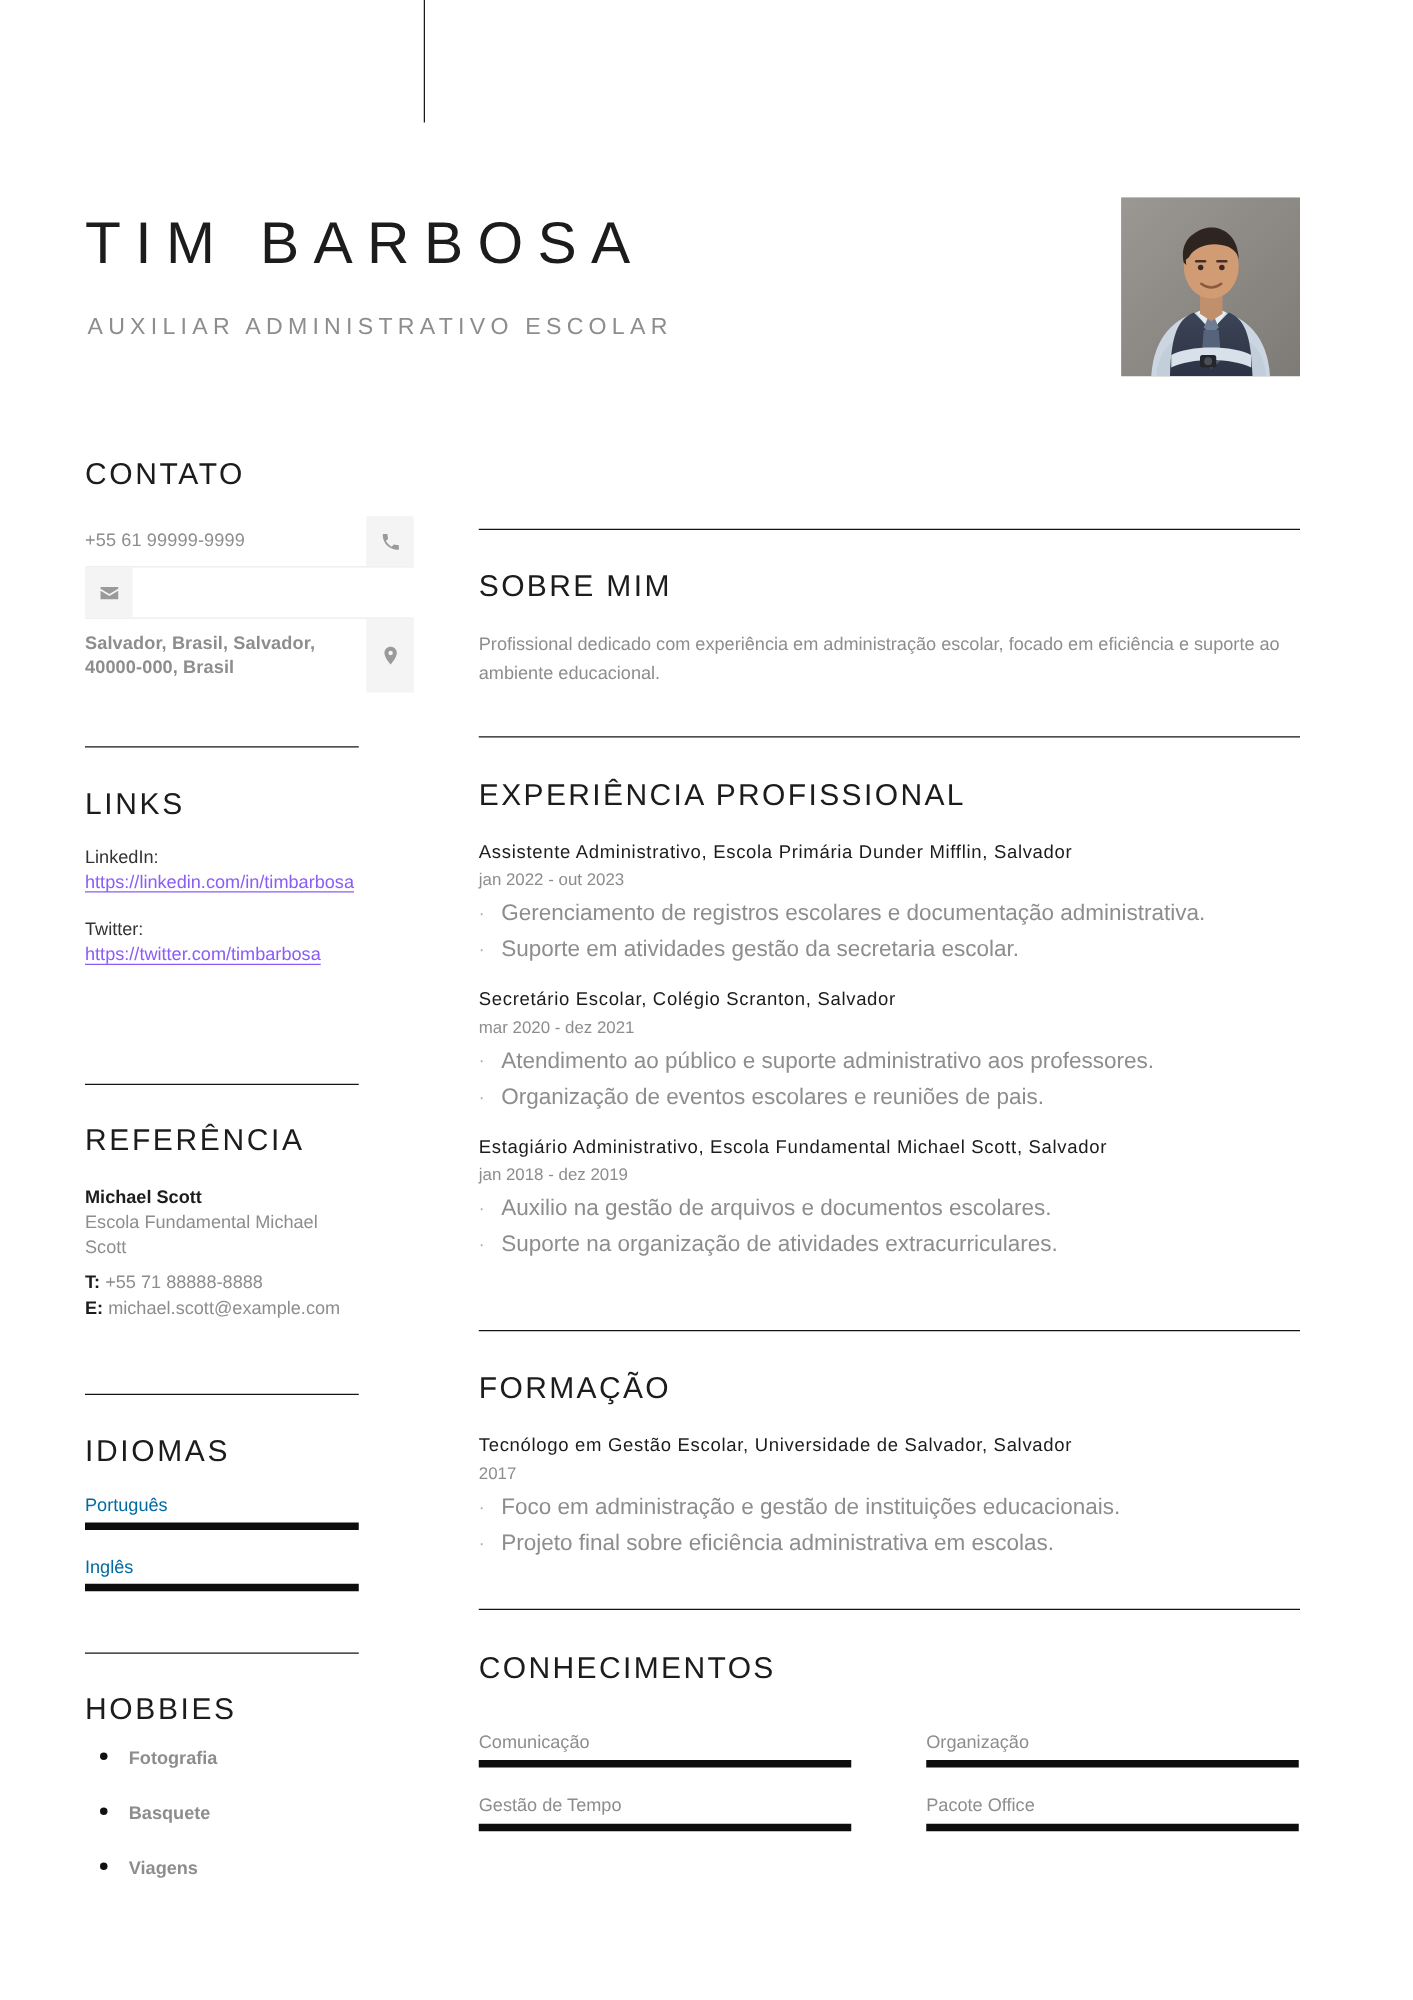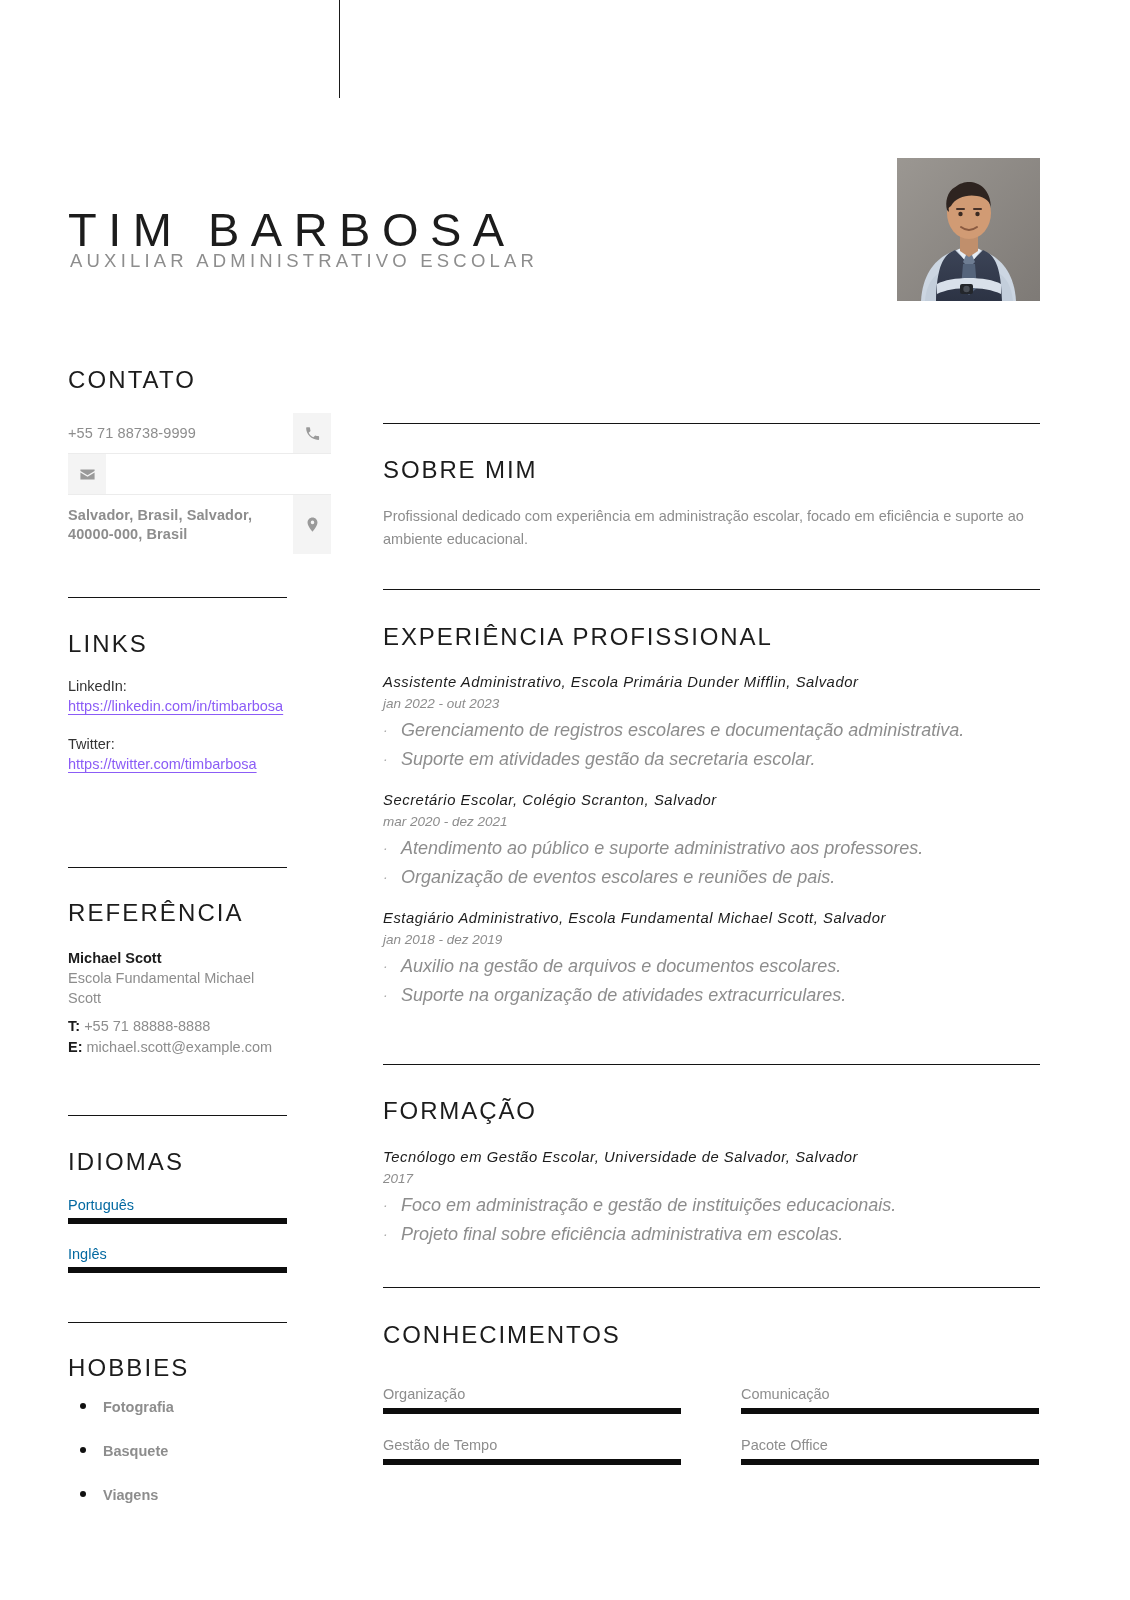--- a/index.html
+++ b/index.html
@@ -39,21 +39,20 @@
   .name {
     position: absolute;
     left: 68px;
     top: 170px;
     font-size: 47px;
     letter-spacing: 11.5px;
     color: #1c1c1c;
     font-weight: 400;
     line-height: 1;
     white-space: nowrap;
-    margin-top: 36px;
   }
   .job-title {
     position: absolute;
     left: 70px;
     top: 252px;
     font-size: 18.5px;
     letter-spacing: 4.2px;
     color: #8d8d8d;
     font-weight: 400;
     line-height: 1;
@@ -227,21 +226,21 @@
     left: 383px;
     top: 505px;
     width: 657px;
     font-size: 14.5px;
     color: #8d8d8d;
     line-height: 23px;
   }
 
   .exp-block { position: absolute; left: 383px; top: 672px; width: 657px; }
   .edu-block { position: absolute; left: 383px; top: 1147px; width: 657px; }
-  .entry { margin-bottom: 21px; font-style: italic; }
+  .entry { margin-bottom: 21px; }
   .entry:last-child { margin-bottom: 0; }
   .entry-title {
     font-size: 14.8px;
     color: #1c1c1c;
     letter-spacing: 0.55px;
     line-height: 20px;
   }
   .entry-date {
     font-size: 13.5px;
     color: #8d8d8d;
@@ -350,21 +349,21 @@
       <circle cx="69.5" cy="131" r="3.2" fill="#4a4f57"></circle>
     </svg>
   </div>
 
   <div class="sidebar">
 
     <div class="side-h" style="top:368px">CONTATO</div>
 
     <div class="contact-block">
       <div class="contact-row">
-        <div class="contact-text">+55 71 88738-9999</div>
+        <div class="contact-text">+55 61 99999-9999</div>
         <div class="contact-icon">
           <svg width="17" height="17" viewBox="0 0 24 24">
               <path d="M6.6 10.8c1.4 2.8 3.8 5.1 6.6 6.6l2.2-2.2c.3-.3.7-.4 1.1-.2 1.2.4 2.5.6 3.8.6.6 0 1 .4 1 1V20c0 .6-.4 1-1 1C10.6 21 3 13.4 3 4c0-.6.4-1 1-1h3.5c.6 0 1 .4 1 1 0 1.3.2 2.6.6 3.8.1.4 0 .8-.2 1.1l-2.3 1.9z"></path>
             </svg>
         </div>
       </div>
       <div class="contact-row">
         <div class="contact-icon">
           <svg width="17" height="17" viewBox="0 0 24 24">
               <path d="M2 5h20v14H2z" fill="none"></path>
@@ -512,25 +511,25 @@
         </div>
       </div>
     </div>
   </div>
 
   <div class="main-divider" style="top:1287px"></div>
   <div class="main-h" style="top:1323px">CONHECIMENTOS</div>
 
   <div class="skills-block">
     <div class="skill">
+      <div class="skill-name">Comunicação</div>
+      <div class="skill-bar"></div>
+    </div>
+    <div class="skill">
       <div class="skill-name">Organização</div>
-      <div class="skill-bar"></div>
-    </div>
-    <div class="skill">
-      <div class="skill-name">Comunicação</div>
       <div class="skill-bar"></div>
     </div>
     <div class="skill">
       <div class="skill-name">Gestão de Tempo</div>
       <div class="skill-bar"></div>
     </div>
     <div class="skill">
       <div class="skill-name">Pacote Office</div>
       <div class="skill-bar"></div>
     </div>

